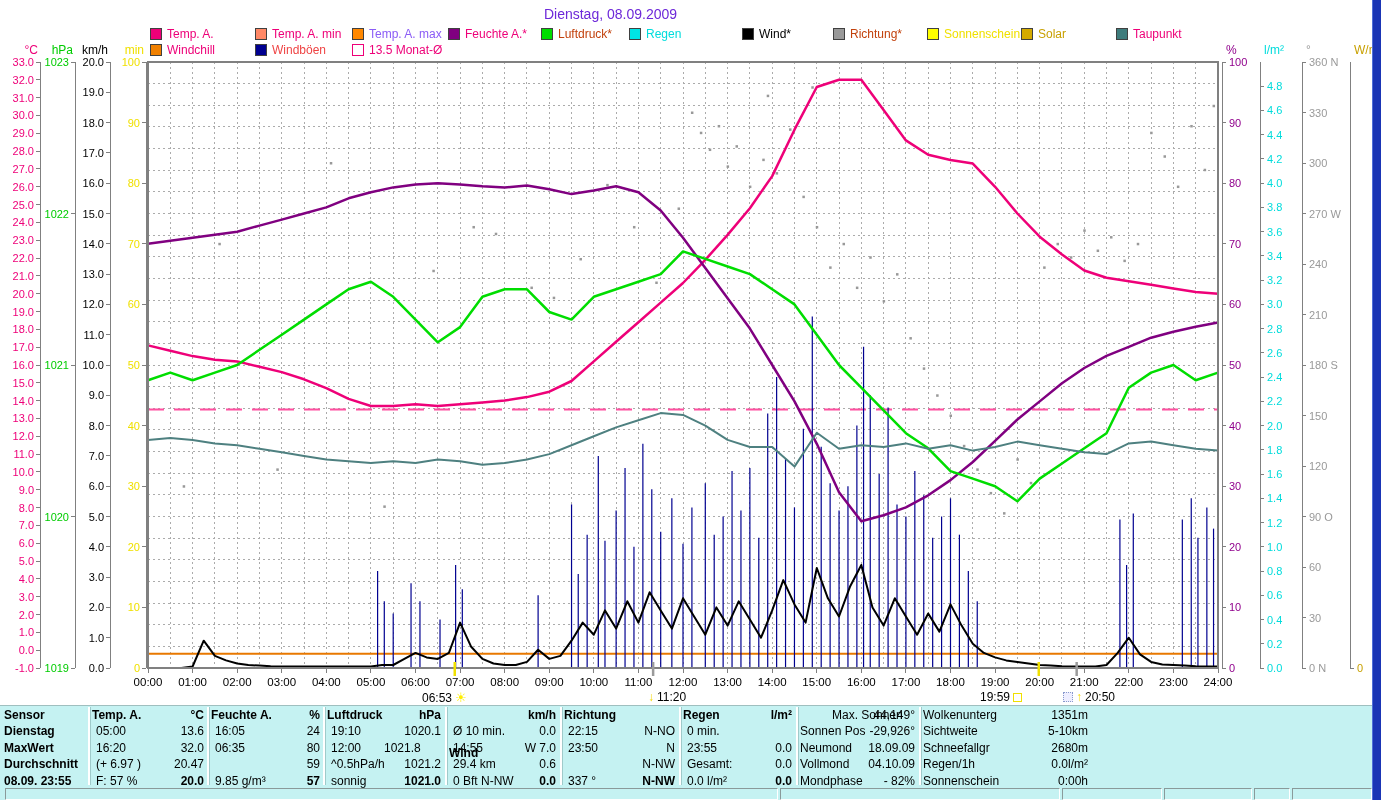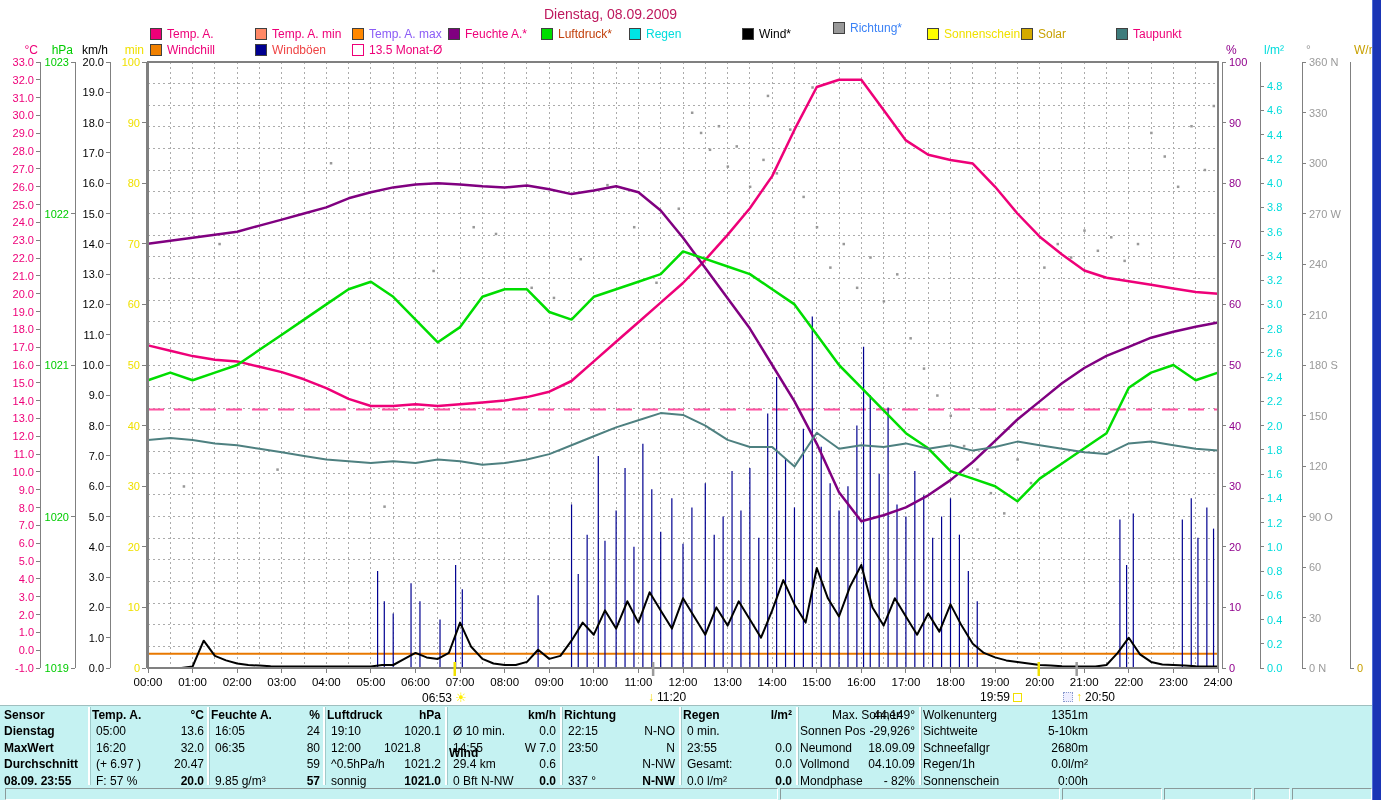--- a/index.html
+++ b/index.html
@@ -1,18 +1,18 @@
 <!DOCTYPE html>
 <html><head>
 <meta charset="utf-8">
 <style>
   html,body{margin:0;padding:0;background:#dfe3e6;}
   .app{position:relative;width:1381px;height:800px;background:#ffffff;overflow:hidden;
        font-family:"Liberation Sans",sans-serif;-webkit-font-smoothing:none;}
-  .title{position:absolute;top:6px;left:0;right:160px;text-align:center;font-size:14px;color:#be185d;}
+  .title{position:absolute;top:6px;left:0;right:160px;text-align:center;font-size:14px;color:#6d28d9;}
   .legend-item{position:absolute;display:flex;align-items:center;gap:5px;font-size:12px;white-space:nowrap;}
   .swatch{width:10px;height:10px;border:1px solid #404040;display:inline-block;flex:none;}
   svg{position:absolute;left:0;top:0;}
   .xmarker{position:absolute;font-size:12px;color:#000;display:flex;align-items:center;gap:3px;white-space:nowrap;}
   .sun-glyph{color:#ffee00;font-size:13px;}
   .arrow-glyph{color:#f5d800;font-weight:bold;font-size:12px;}
   .sq-glyph{width:7px;height:7px;border:1px solid #f0e000;display:inline-block;}
   .moon-glyph{width:8px;height:8px;border:1px dotted #8899cc;display:inline-block;background:#eef;}
   .bottom-area{position:absolute;left:0;top:705px;width:1373px;height:95px;background:#c5f2f2;border-top:1px solid #9fbfbf;}
   .tbl-cell{position:absolute;font-size:12px;height:16px;line-height:16px;color:#000;white-space:nowrap;overflow:hidden;}
@@ -51,21 +51,21 @@
         <span>Luftdruck*</span>
       </div>
       <div class="legend-item" style="left: 629px; top: 27px; color: rgb(0, 220, 220);">
         <span class="swatch" style="background: rgb(0, 229, 229);"></span>
         <span>Regen</span>
       </div>
       <div class="legend-item" style="left: 742px; top: 27px; color: rgb(0, 0, 0);">
         <span class="swatch" style="background: rgb(0, 0, 0);"></span>
         <span>Wind*</span>
       </div>
-      <div class="legend-item" style="left: 833px; top: 21px; color: #3b82f6;">
+      <div class="legend-item" style="left: 833px; top: 27px; color: #c2410c;">
         <span class="swatch" style="background: rgb(153, 153, 153);"></span>
         <span>Richtung*</span>
       </div>
       <div class="legend-item" style="left: 927px; top: 27px; color: rgb(240, 224, 0);">
         <span class="swatch" style="background: rgb(255, 255, 0);"></span>
         <span>Sonnenschein</span>
       </div>
       <div class="legend-item" style="left: 1021px; top: 27px; color: rgb(200, 160, 0);">
         <span class="swatch" style="background: rgb(212, 170, 0);"></span>
         <span>Solar</span>

